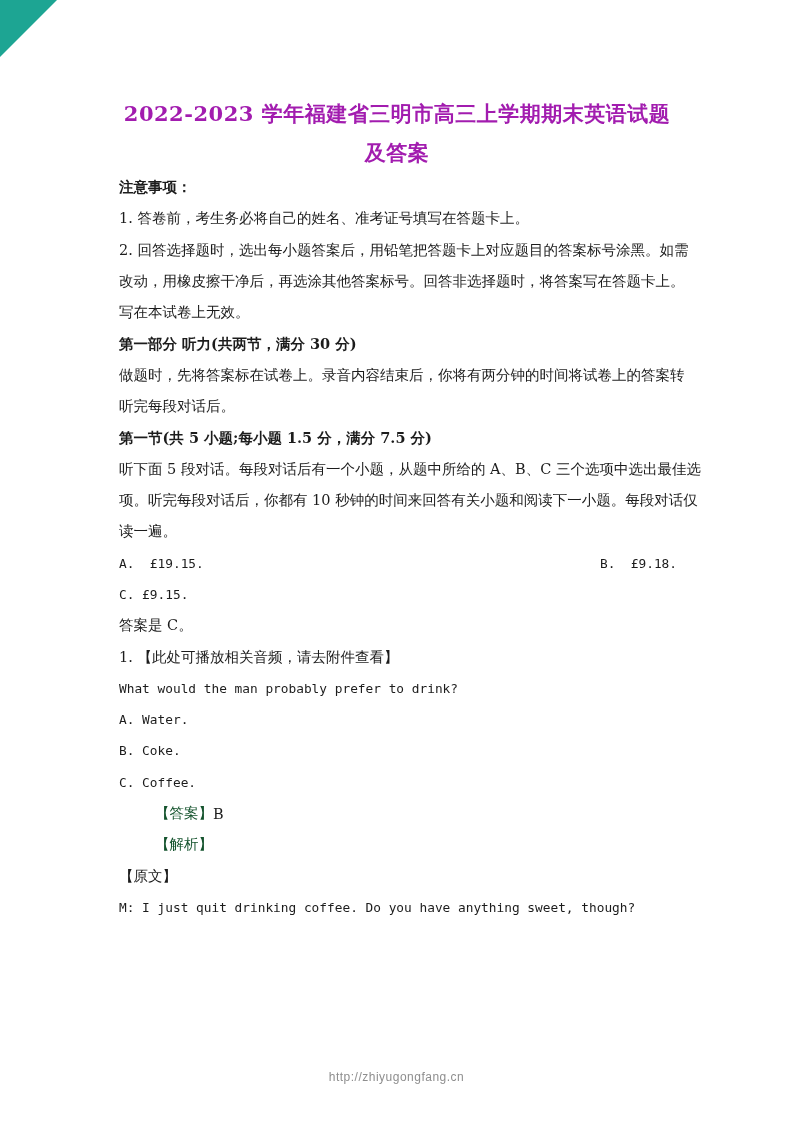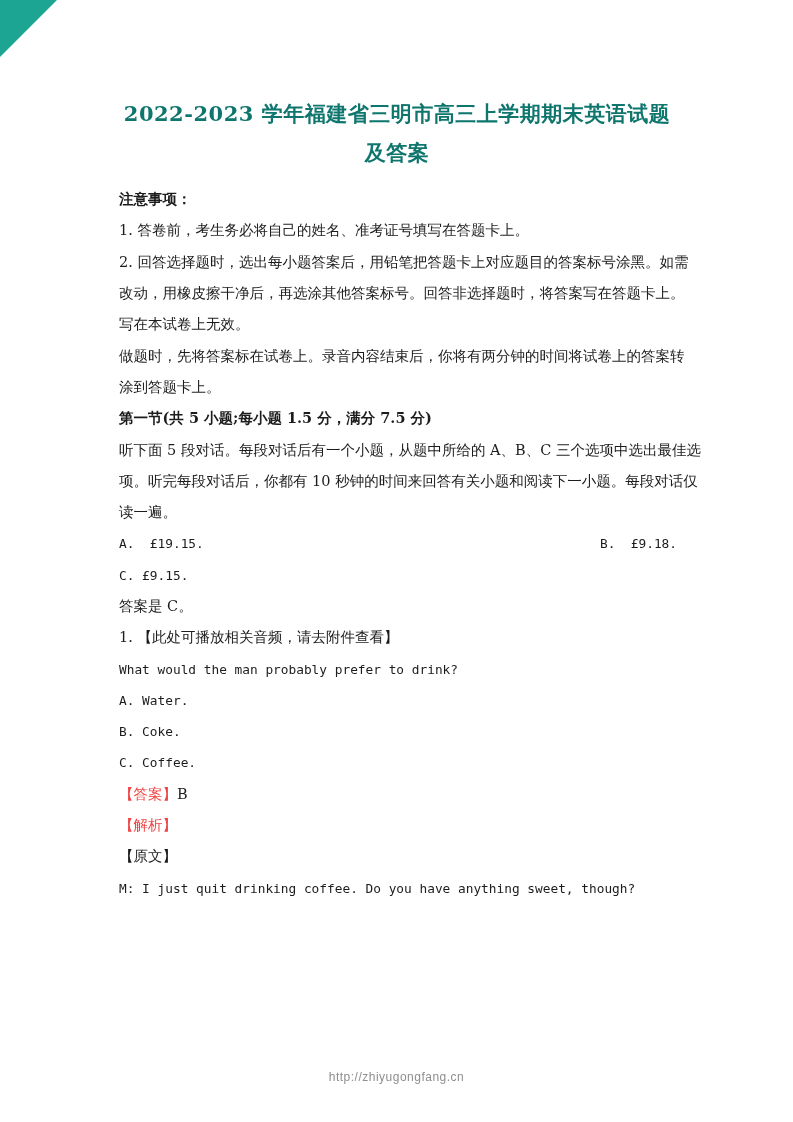--- a/index.html
+++ b/index.html
@@ -14,37 +14,37 @@
   .corner-triangle {
     position:absolute; top:0; left:0;
     width:0; height:0;
     border-top:57px solid #1da593;
     border-right:57px solid transparent;
   }
   .doc-title {
     position:absolute; top:94px; left:118px; width:558px;
     text-align:center;
     font-weight:bold; font-size:21px; line-height:39px;
-    color:#0f766e; letter-spacing:0.5px;
+    color:#a21caf; letter-spacing:0.5px;
     white-space:pre-wrap;
   }
   .content {
-    position:absolute; top:184px; left:119px; width:558px;
+    position:absolute; top:172px; left:119px; width:558px;
   }
   .line {
     height:31.3px;
     display:flex; align-items:center;
     font-size:14.5px; color:#1c1c1c;
     white-space:pre;
   }
   .line.spread { justify-content:space-between; }
   .bold { font-weight:bold; }
   .en { font-family:"DejaVu Sans Mono", monospace; font-size:12.8px; }
   .en-part { font-family:"DejaVu Sans Mono", monospace; font-size:12.8px;text-align:right; }
-  .label-blue { color:#ef4444; }
+  .label-blue { color:#14532d;margin-left:36px; }
   .footer {
     position:absolute; top:1070px; left:0; width:100%;
     text-align:center;
     font-family:"Liberation Sans", sans-serif;
     font-size:12px; color:#8e8e8e;
     letter-spacing:0.5px;
   }
 </style>
 </head>
 <body>
@@ -56,22 +56,23 @@
   <div class="doc-title">2022-2023 学年福建省三明市高三上学期期末英语试题及答案</div>
 
   <div class="content">
 
     <div class="line bold">注意事项：</div>
     <div class="line">1. 答卷前，考生务必将自己的姓名、准考证号填写在答题卡上。</div>
     <div class="line">2. 回答选择题时，选出每小题答案后，用铅笔把答题卡上对应题目的答案标号涂黑。如需</div>
     <div class="line">改动，用橡皮擦干净后，再选涂其他答案标号。回答非选择题时，将答案写在答题卡上。</div>
     <div class="line">写在本试卷上无效。</div>
 
+    <div class="line bold">第一部分 听力(共两节，满分 30 分)</div>
     <div class="line">做题时，先将答案标在试卷上。录音内容结束后，你将有两分钟的时间将试卷上的答案转</div>
-    <div class="line">涂到答题卡上。</div>
+    <div class="line">听完每段对话后。</div>
     <div class="line bold">第一节(共 5 小题;每小题 1.5 分，满分 7.5 分)</div>
     <div class="line">听下面 5 段对话。每段对话后有一个小题，从题中所给的 A、B、C 三个选项中选出最佳选</div>
     <div class="line">项。听完每段对话后，你都有 10 秒钟的时间来回答有关小题和阅读下一小题。每段对话仅</div>
     <div class="line">读一遍。</div>
 
     <div class="line spread">
       <span class="en-part">A.  £19.15.</span>
       <span class="en-part">B.  £9.18.</span>
     </div>
     <div class="line en">C. £9.15.</div>

